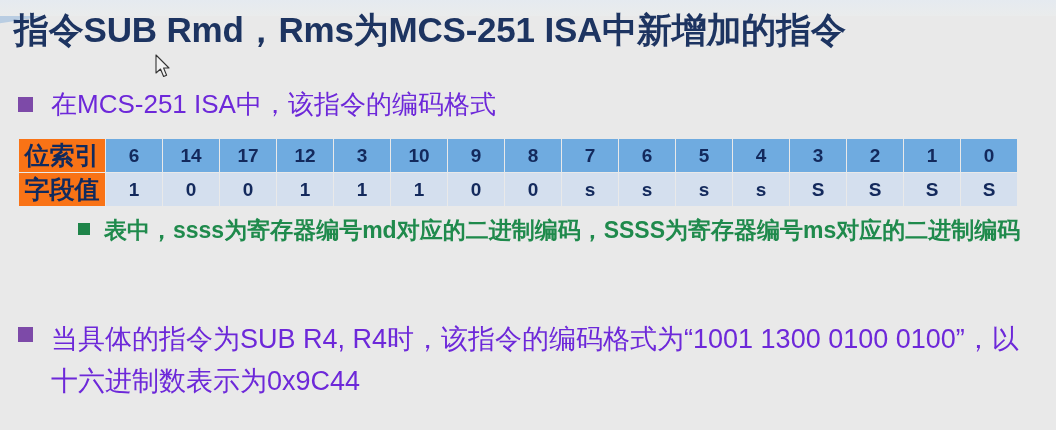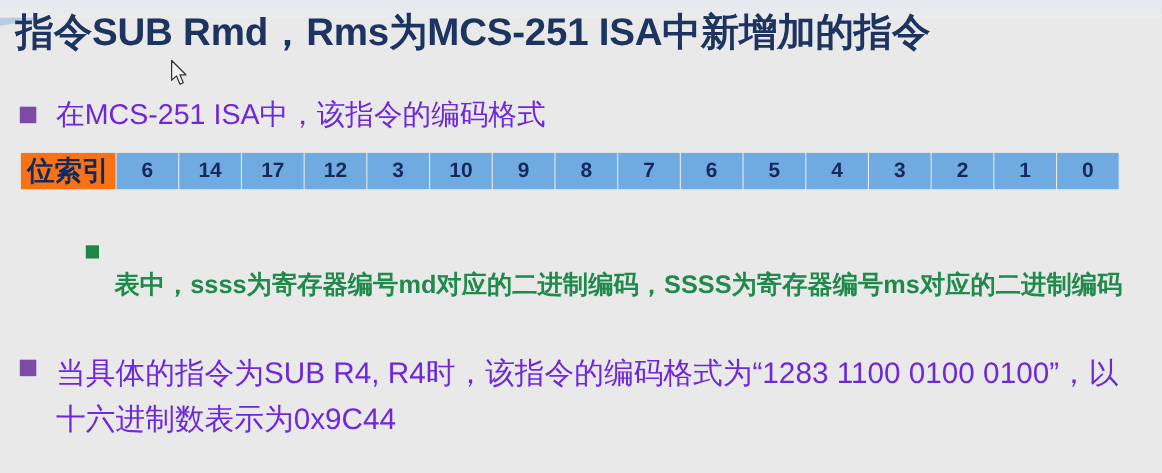--- a/index.html
+++ b/index.html
@@ -128,21 +128,20 @@
 
   #b2 {
     left: 78px;
     top: 214px;
     width: 970px;
   }
   #b2 .txt {
     margin-left: 14px;
     font-size: 23px;
     line-height: 33px;
-    margin-top: 28px;
   }
 
   #b3 {
     left: 18px;
     top: 318px;
     width: 1025px;
   }
   #b3 .txt {
     margin-left: 18px;
     font-size: 27px;
@@ -214,26 +213,45 @@
         <td class="hdr-cell">8</td>
         <td class="hdr-cell">7</td>
         <td class="hdr-cell">6</td>
         <td class="hdr-cell">5</td>
         <td class="hdr-cell">4</td>
         <td class="hdr-cell">3</td>
         <td class="hdr-cell">2</td>
         <td class="hdr-cell">1</td>
         <td class="hdr-cell">0</td>
       </tr>
+      <tr>
+        <td class="lbl-cell lbl-col">字段值</td>
+        <td class="val-cell">1</td>
+        <td class="val-cell">0</td>
+        <td class="val-cell">0</td>
+        <td class="val-cell">1</td>
+        <td class="val-cell">1</td>
+        <td class="val-cell">1</td>
+        <td class="val-cell">0</td>
+        <td class="val-cell">0</td>
+        <td class="val-cell">s</td>
+        <td class="val-cell">s</td>
+        <td class="val-cell">s</td>
+        <td class="val-cell">s</td>
+        <td class="val-cell">S</td>
+        <td class="val-cell">S</td>
+        <td class="val-cell">S</td>
+        <td class="val-cell">S</td>
+      </tr>
     </tbody>
   </table>
 
   <div class="bullet1" id="b2">
     <span class="sq-green"></span>
     <span class="txt green-text">表中，ssss为寄存器编号md对应的二进制编码，SSSS为寄存器编号ms对应的二进制编码</span>
   </div>
 
   <div class="bullet1" id="b3">
     <span class="sq-purple"></span>
-    <span class="txt purple-text">当具体的指令为SUB  R4, R4时，该指令的编码格式为“1283 1100 0100 0100”，以十六进制数表示为0x9C44</span>
+    <span class="txt purple-text">当具体的指令为SUB  R4, R4时，该指令的编码格式为“1001 1300 0100 0100”，以十六进制数表示为0x9C44</span>
   </div>
 
 </div>
 
 </body></html>

